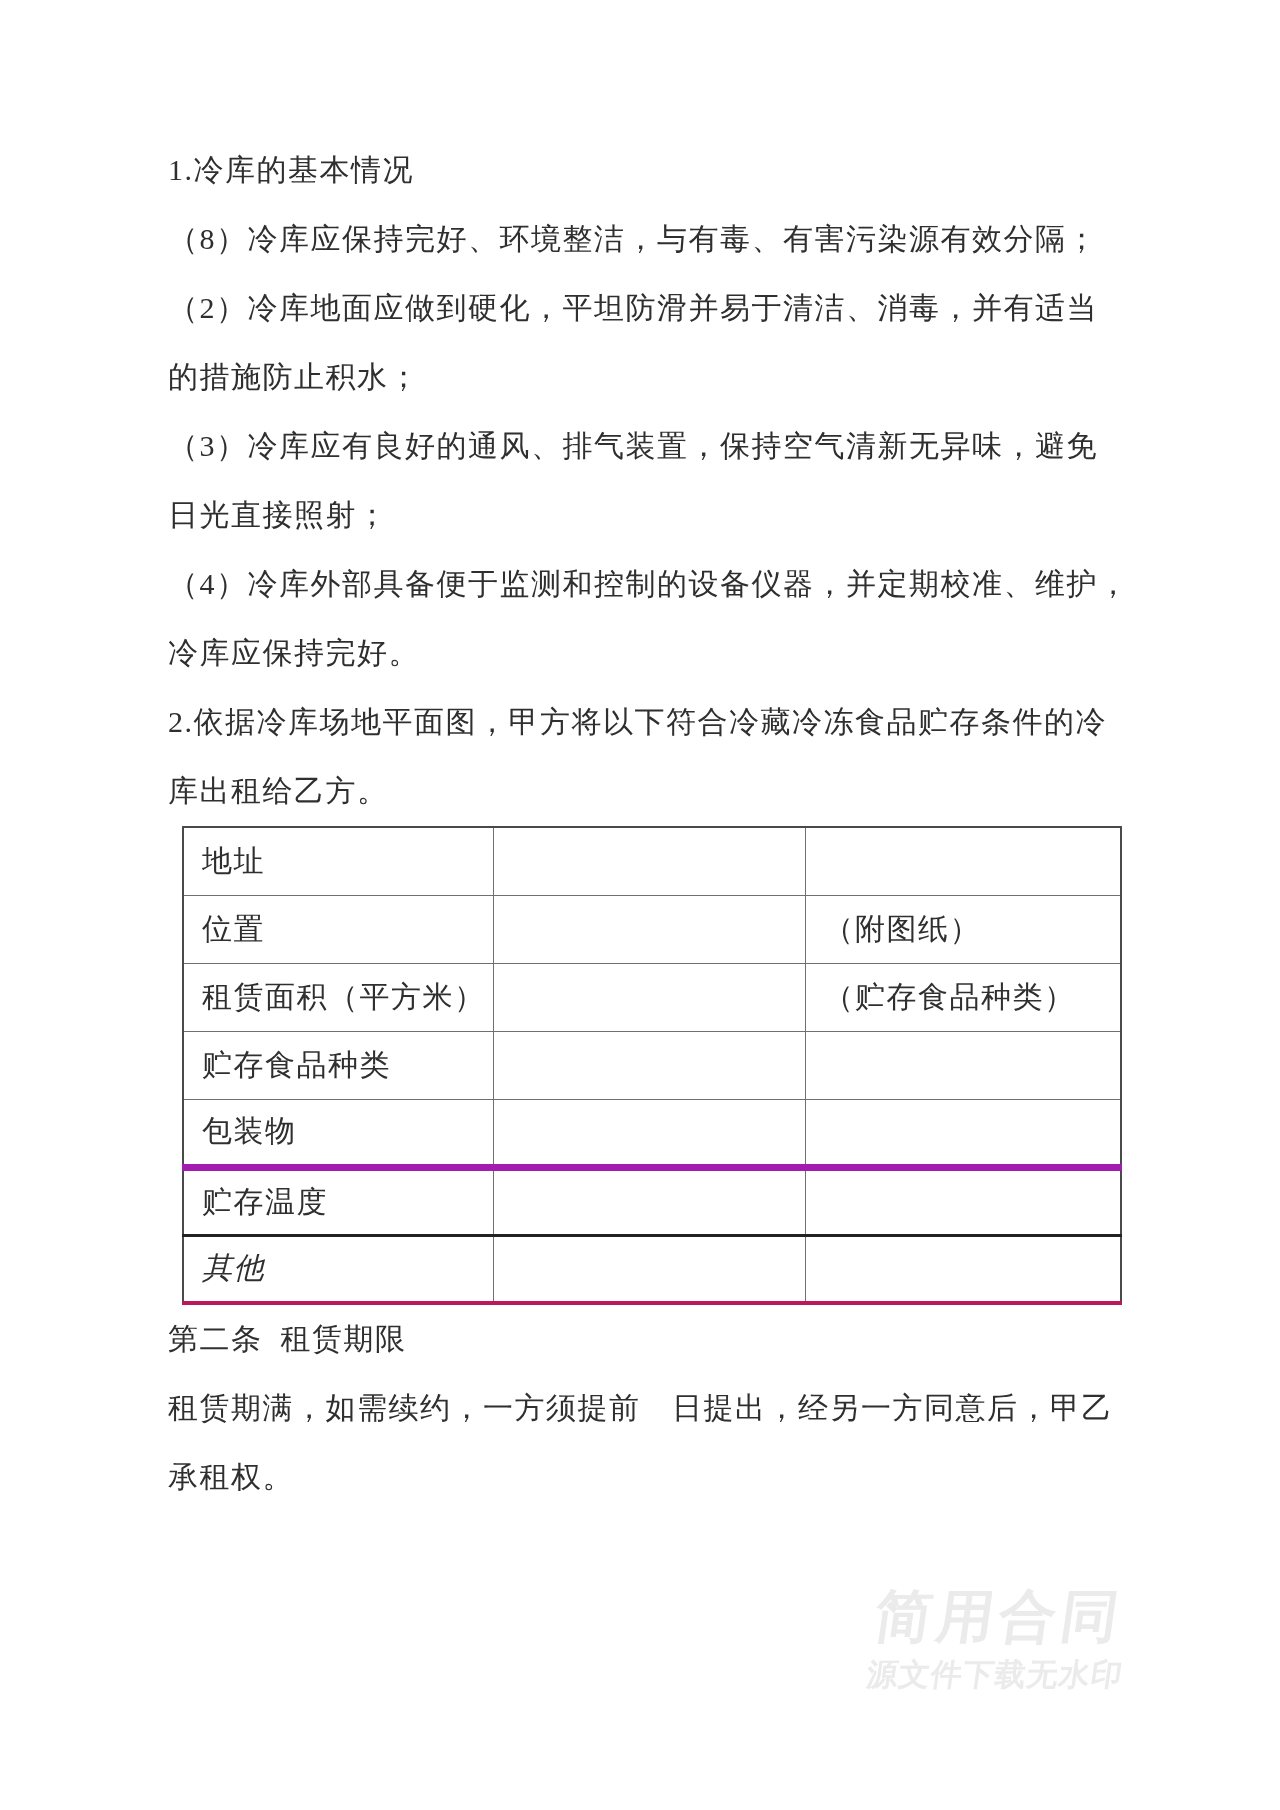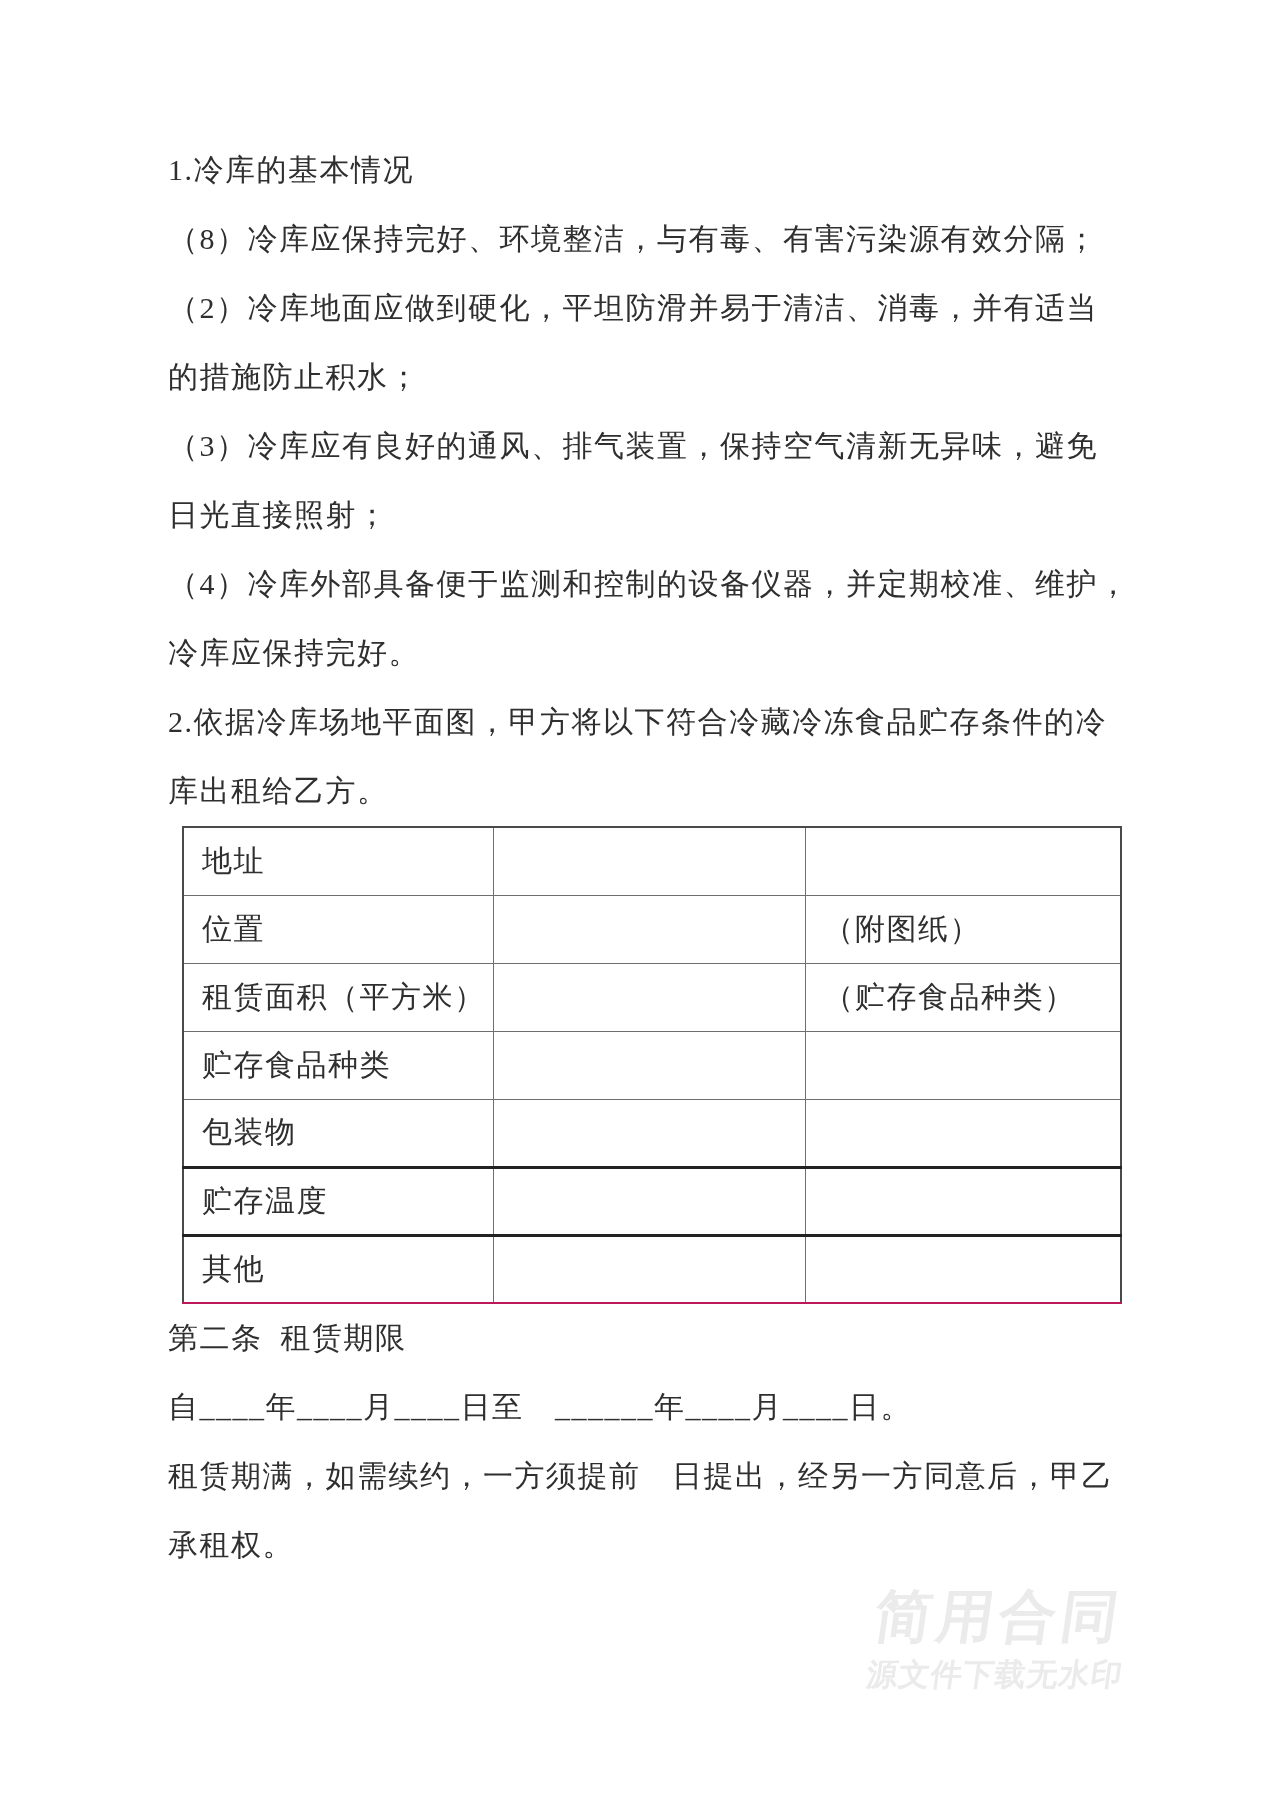--- a/index.html
+++ b/index.html
@@ -39,22 +39,22 @@
     border: 1px solid #6f6f6f;
     height: 68px;
     vertical-align: middle;
     padding-left: 18px;
     font-size: 30px;
     letter-spacing: 1.5px;
     white-space: pre;
   }
   table.storage tr:nth-child(5) td,
   table.storage tr:nth-child(6) td { border-bottom: 3px solid #222222; }
-  table.storage tr:nth-child(6) td { border-top: 3px solid #a21caf; }
-  table.storage tr:nth-child(7) td { border-top: 3px solid #222222; border-bottom: 2px solid #be185d; }
+  table.storage tr:nth-child(6) td { border-top: 7px solid #a21caf; }
+  table.storage tr:nth-child(7) td { border-top: 3px solid #222222; border-bottom: 4px solid #be185d; font-style: italic; }
   .col-label { width: 310px; }
   .col-value { width: 312px; }
   .col-note  { width: 316px; }
   .watermark {
     position: absolute;
     left: 872px;
     top: 1588px;
     color: #ebebeb;
     font-family: "Liberation Sans", "DejaVu Sans", sans-serif;
     font-weight: bold;
@@ -123,21 +123,20 @@
         </tr>
         <tr>
           <td class="col-label">其他</td>
           <td class="col-value"></td>
           <td class="col-note"></td>
         </tr>
       </tbody>
     </table>
 
     <div class="line">第二条  租赁期限</div>
-    <div class="line">自____年____月____日至　______年____月____日。</div>
     <div class="line">租赁期满，如需续约，一方须提前　日提出，经另一方同意后，甲乙</div>
     <div class="line">承租权。</div>
 
   </div>
 
   <div class="watermark">
     <div class="watermark-title">简用合同</div>
     <div class="watermark-subtitle">源文件下载无水印</div>
   </div>
 </div>

